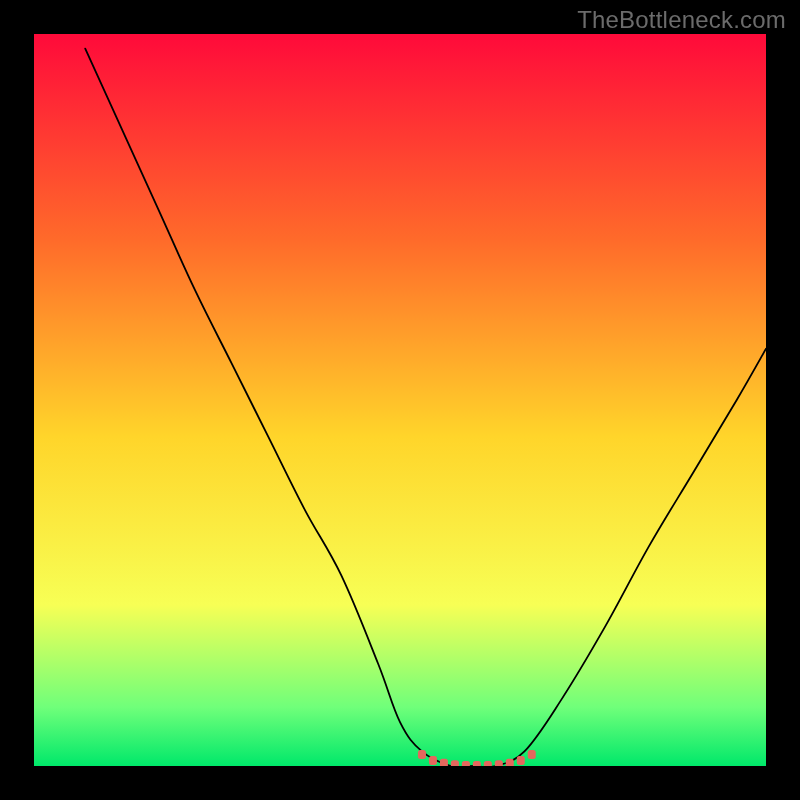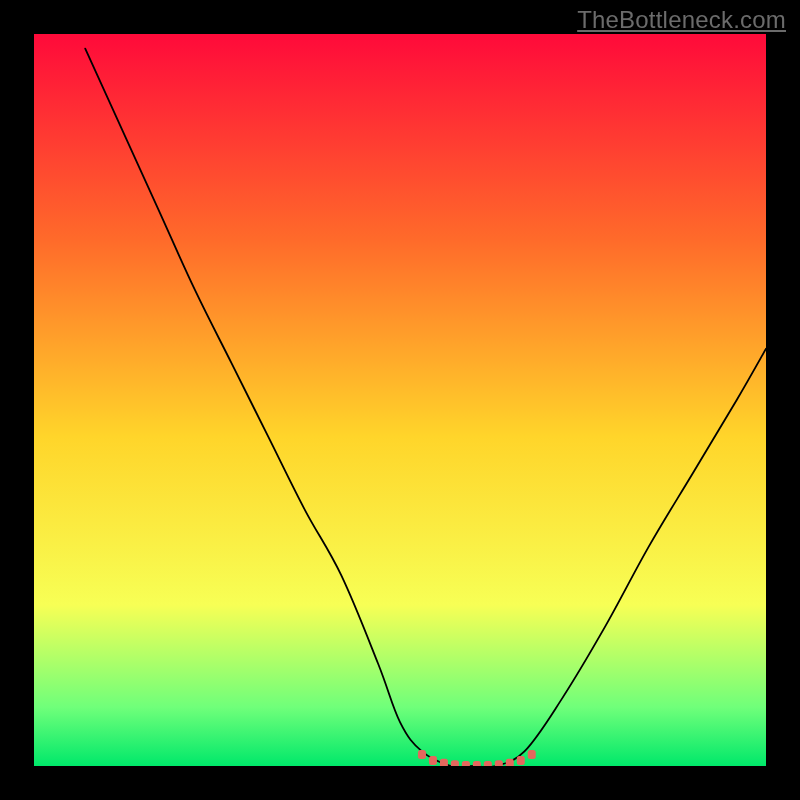--- a/index.html
+++ b/index.html
@@ -19,21 +19,20 @@
   }
   .watermark {
     position: absolute;
     top: 6px;
     right: 14px;
     color: #6b6b6b;
     font-size: 24px;
     font-weight: 500;
     letter-spacing: 0.2px;
     z-index: 10;
-    text-decoration: underline;
   }
   .plot-wrap {
     position: absolute;
     left: 34px;
     top: 34px;
     width: 732px;
     height: 732px;
     background: #000;
   }
   svg {

